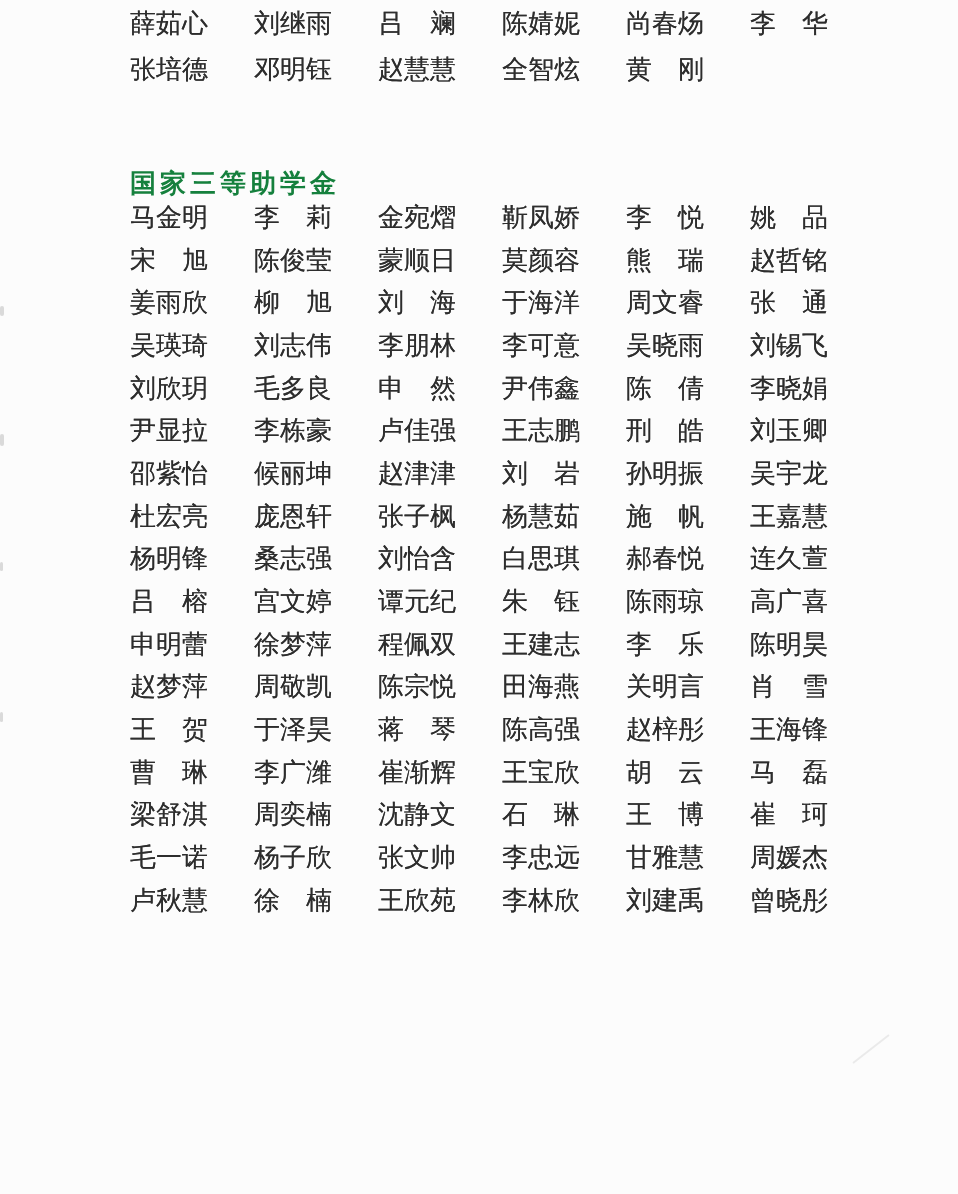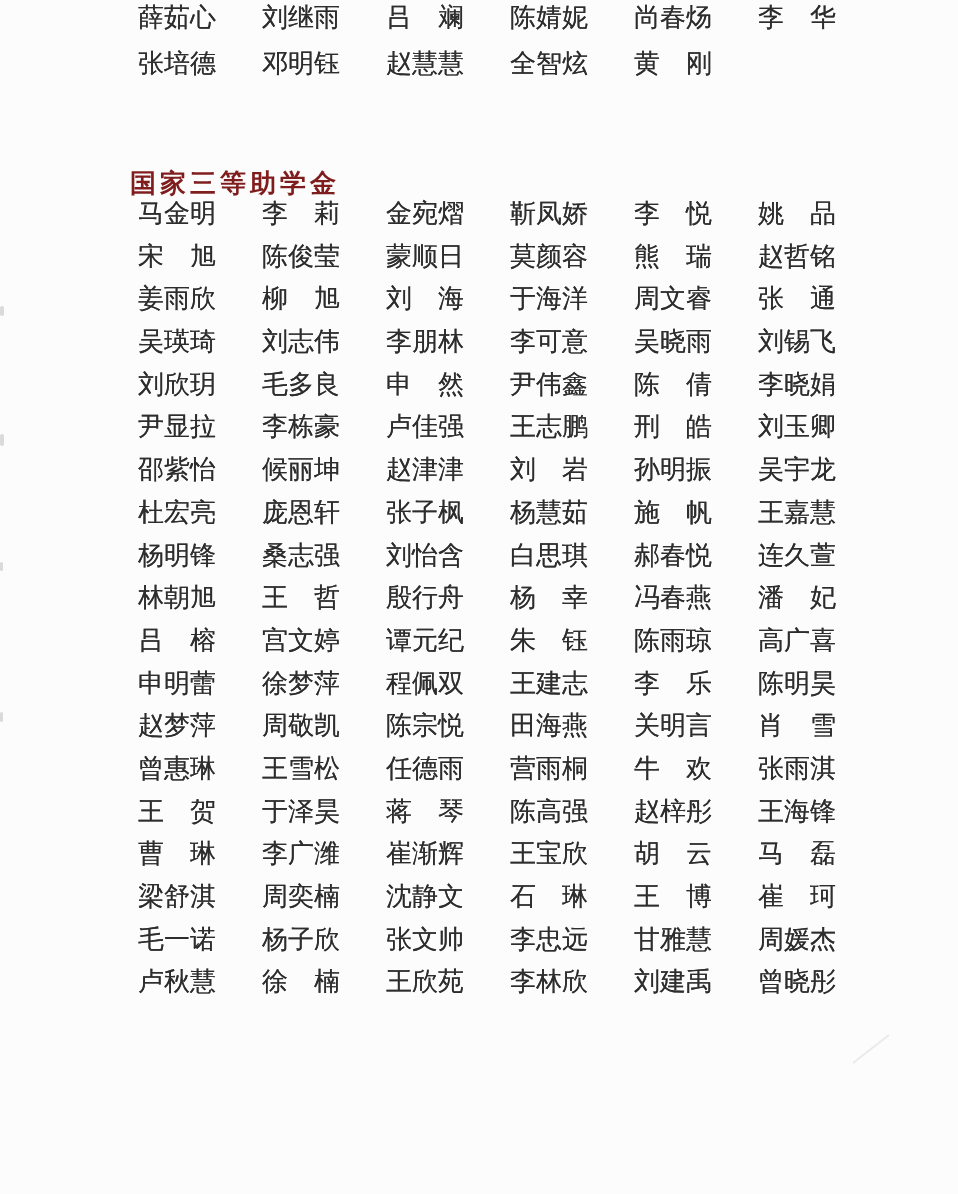--- a/index.html
+++ b/index.html
@@ -11,40 +11,40 @@
     overflow: hidden;
     font-family: "DejaVu Serif", "Liberation Serif", serif;
   }
   .names-block {
     position: absolute;
     left: 130px;
     right: 0;
   }
   #top-rows { top: 0; }
   #name-grid { top: 196px; }
-  .name-row { display: flex; align-items: flex-start; margin-left: 8px; }
+  .name-row { display: flex; align-items: center; }
   #top-rows .name-row { height: 46px; }
   #name-grid .name-row { height: 42.7px; }
   .name-cell {
     flex: 0 0 124px;
     font-size: 26px;
     color: #2d2d2d;
     white-space: pre;
     overflow: visible;
     text-shadow: 0 0 0.4px #555;
   }
   .section-title {
     position: absolute;
     left: 130px;
     top: 168px;
     margin: 0;
     font-size: 26px;
     font-weight: 700;
     letter-spacing: 4px;
-    color: #7f1d1d;
+    color: #15803d;
     line-height: 30px;
   }
   .scan-artifact {
     position: absolute;
     background: #9a9a9a;
     opacity: 0.35;
     border-radius: 2px;
   }
   .artifact-1 { left: 0; top: 306px; width: 4px; height: 10px; }
   .artifact-2 { left: 0; top: 434px; width: 4px; height: 12px; }
@@ -147,28 +147,20 @@
       </div>
       <div class="name-row">
         <span class="name-cell">杨明锋</span>
         <span class="name-cell">桑志强</span>
         <span class="name-cell">刘怡含</span>
         <span class="name-cell">白思琪</span>
         <span class="name-cell">郝春悦</span>
         <span class="name-cell">连久萱</span>
       </div>
       <div class="name-row">
-        <span class="name-cell">林朝旭</span>
-        <span class="name-cell">王　哲</span>
-        <span class="name-cell">殷行舟</span>
-        <span class="name-cell">杨　幸</span>
-        <span class="name-cell">冯春燕</span>
-        <span class="name-cell">潘　妃</span>
-      </div>
-      <div class="name-row">
         <span class="name-cell">吕　榕</span>
         <span class="name-cell">宫文婷</span>
         <span class="name-cell">谭元纪</span>
         <span class="name-cell">朱　钰</span>
         <span class="name-cell">陈雨琼</span>
         <span class="name-cell">高广喜</span>
       </div>
       <div class="name-row">
         <span class="name-cell">申明蕾</span>
         <span class="name-cell">徐梦萍</span>
@@ -179,28 +171,20 @@
       </div>
       <div class="name-row">
         <span class="name-cell">赵梦萍</span>
         <span class="name-cell">周敬凯</span>
         <span class="name-cell">陈宗悦</span>
         <span class="name-cell">田海燕</span>
         <span class="name-cell">关明言</span>
         <span class="name-cell">肖　雪</span>
       </div>
       <div class="name-row">
-        <span class="name-cell">曾惠琳</span>
-        <span class="name-cell">王雪松</span>
-        <span class="name-cell">任德雨</span>
-        <span class="name-cell">营雨桐</span>
-        <span class="name-cell">牛　欢</span>
-        <span class="name-cell">张雨淇</span>
-      </div>
-      <div class="name-row">
         <span class="name-cell">王　贺</span>
         <span class="name-cell">于泽昊</span>
         <span class="name-cell">蒋　琴</span>
         <span class="name-cell">陈高强</span>
         <span class="name-cell">赵梓彤</span>
         <span class="name-cell">王海锋</span>
       </div>
       <div class="name-row">
         <span class="name-cell">曹　琳</span>
         <span class="name-cell">李广潍</span>

